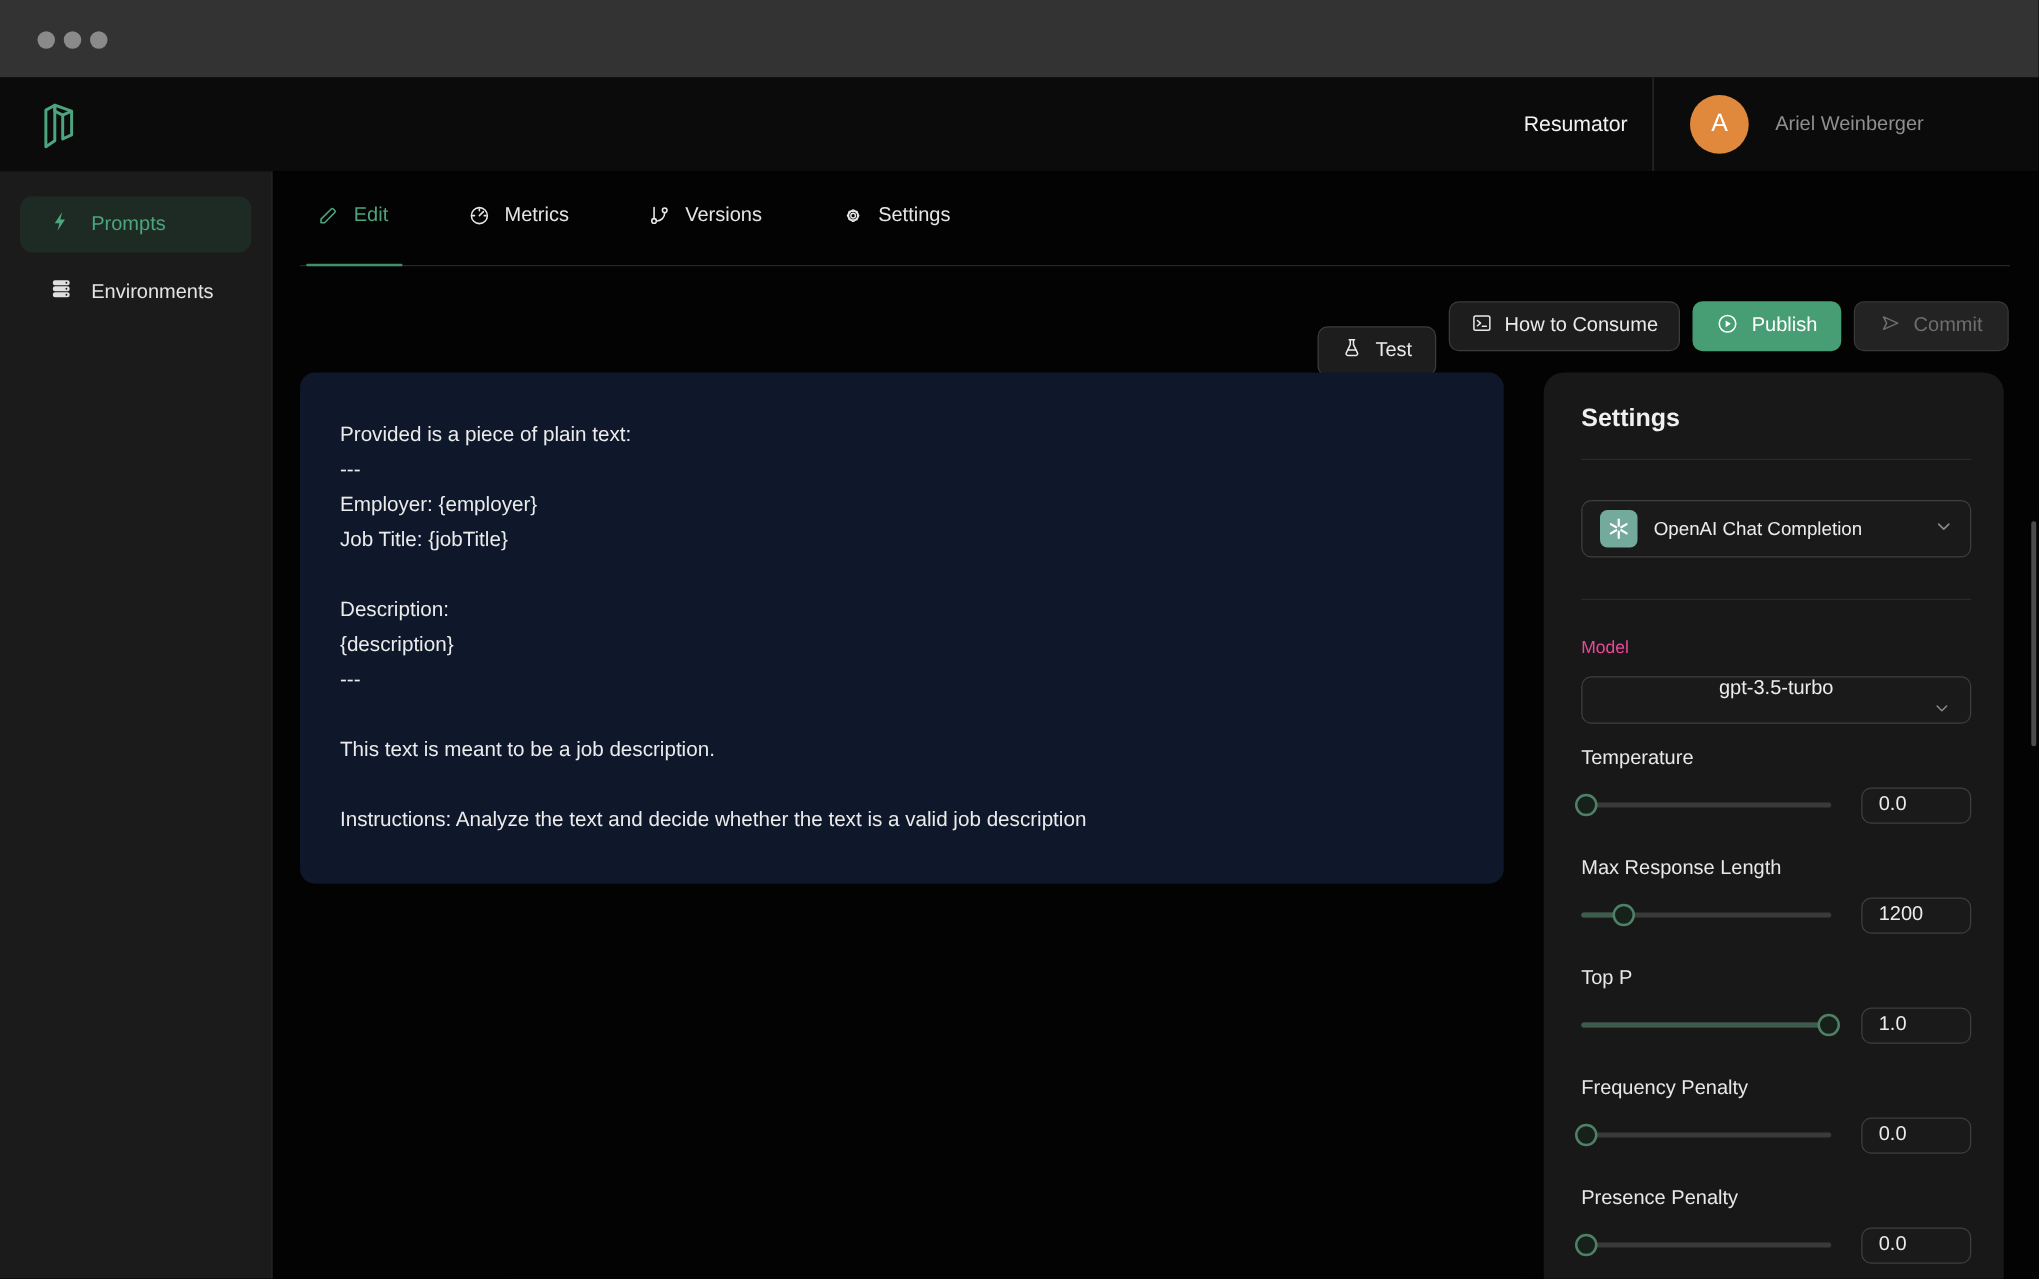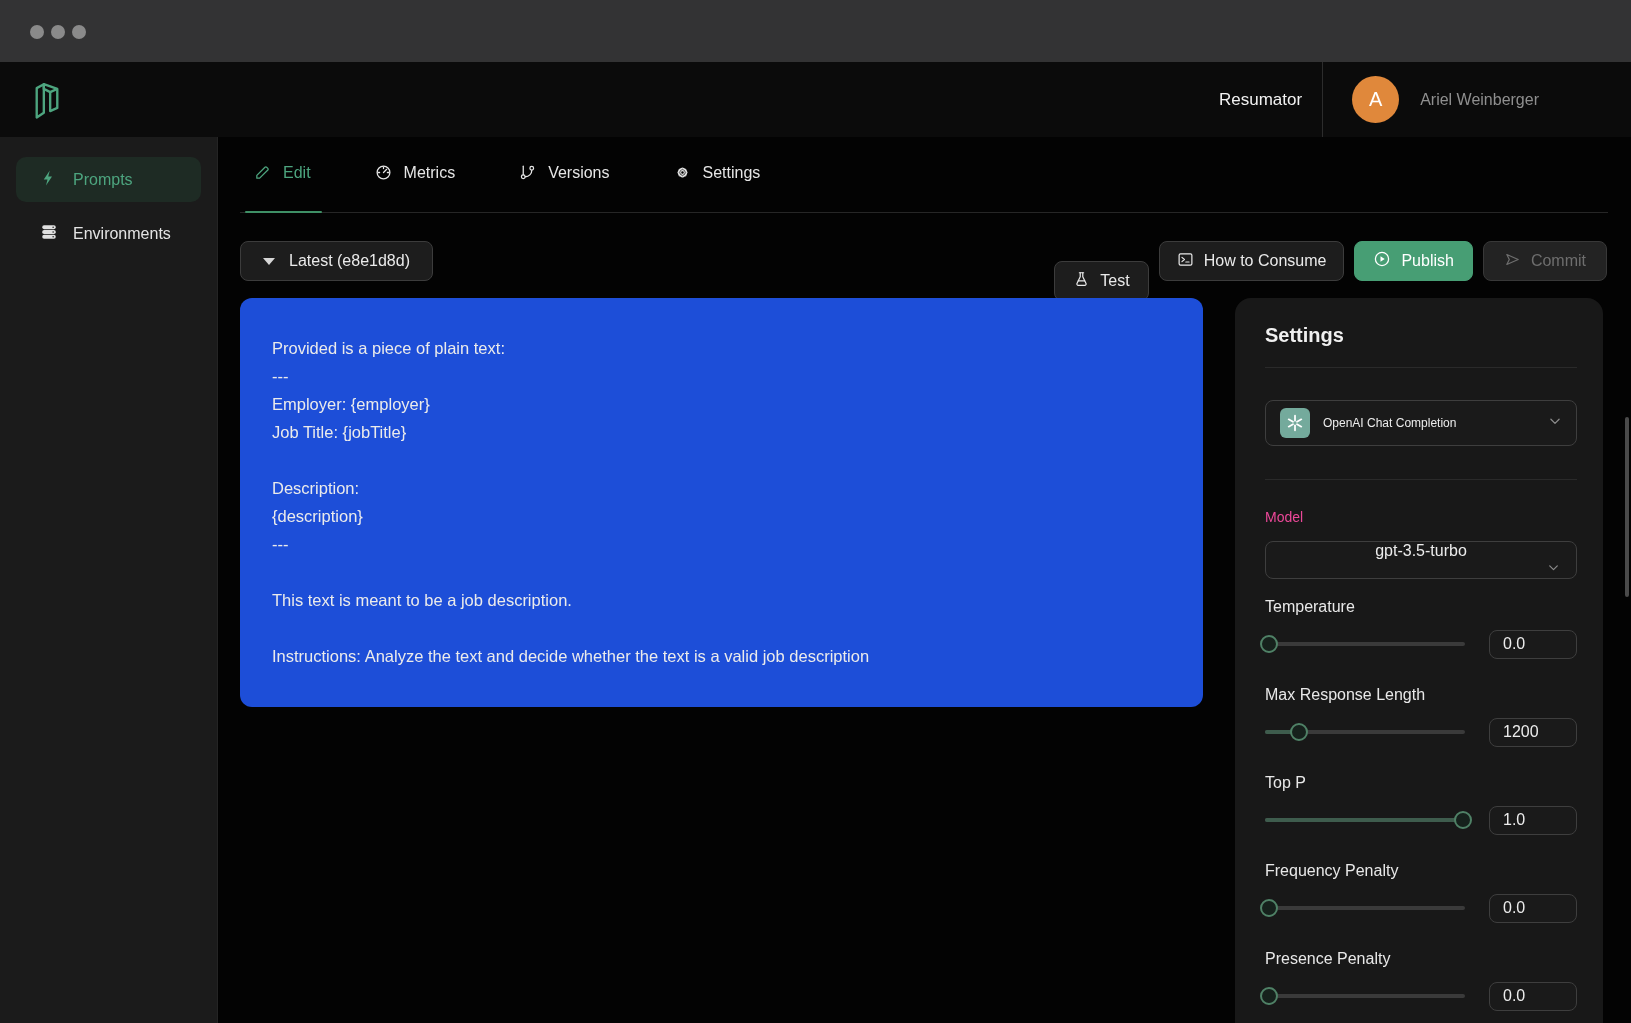--- a/index.html
+++ b/index.html
@@ -38,31 +38,31 @@
   .toolbar { position:absolute; top:104px; left:21px; right:24px; height:40px; display:flex; align-items:center; }
   .btn { height:40px; border-radius:8px; display:flex; align-items:center; font-size:16px; color:#eaeaea; cursor:pointer; background:#1d1d1d; border:1px solid #3c3c3c; }
   .btn-version { padding:0 22px; gap:14px; }
   .caret-down { width:0; height:0; border-left:6px solid transparent; border-right:6px solid transparent; border-top:7px solid #d6d6d6; }
   .toolbar-spacer { flex:1; }
   .btn-test { padding:0 18px; gap:10px; margin-right:10px;margin-top:40px; }
   .btn-howto { padding:0 17px; gap:10px; margin-right:10px; }
   .btn-publish { padding:0 18px; gap:10px; margin-right:10px; background:#479e74; border:1px solid #479e74; color:#ffffff; }
   .btn-commit { padding:0 20px; gap:10px; background:#232323; border:1px solid #383838; color:#6e6e6e; cursor:default; }
   
-  .editor-card { position:absolute; top:161px; left:21px; width:963px; height:409px; background:#1d4ed8; border-radius:12px; padding:36px 40px 0 32px; }
+  .editor-card { position:absolute; top:161px; left:21px; width:963px; height:409px; background:#0f172a; border-radius:12px; padding:36px 40px 0 32px; }
   .editor-text { font-size:16.5px; line-height:28px; color:#ebebeb; white-space:pre-wrap; outline:none; }
   
   .settings-card { position:absolute; top:161px; left:1016px; width:368px; height:760px; background:#181818; border-radius:16px 16px 0 0; padding:26px 26px 0 30px; }
   .panel-title { font-size:20px; font-weight:600; color:#f0f0f0; height:23px; }
   .panel-divider { height:1px; background:#2a2a2a; }
   .divider-1 { margin-top:20px; }
   .divider-2 { margin-top:33px; }
   .provider-select { margin-top:32px; height:46px; border:1px solid #3e3e3e; border-radius:8px; display:flex; align-items:center; padding:0 14px; cursor:pointer; background:#1a1a1a; }
   .openai-badge { width:30px; height:30px; border-radius:6px; background:#74aa9c; display:flex; align-items:center; justify-content:center; flex:none; }
-  .provider-label { margin-left:13px; font-size:12px; color:#ececec; }
+  .provider-label { margin-left:13px; font-size:15px; color:#ececec; }
   .chev { margin-left:auto; flex:none; }
   .field-label { margin-top:29px; font-size:14px; color:#ec4899; height:19px; }
   .model-select { margin-top:13px; height:38px; border:1px solid #3e3e3e; border-radius:8px; display:flex; align-items:center; padding:0 16px; font-size:16px; color:#ececec; cursor:pointer; background:#1a1a1a;flex-direction:column; }
   .param-list { margin-top:19px; }
   .param-label { font-size:16px; color:#e8e8e8; height:19px; margin-bottom:13px; }
   .param-row { display:flex; align-items:center; justify-content:space-between; height:28px; margin-bottom:28px;gap:20px; }
   .slider { position:relative; width:200px; height:4px; border-radius:2px; background:#3a3a3a; cursor:pointer; }
   .slider-fill { position:absolute; left:0; top:0; bottom:0; border-radius:2px; background:#3e5c4d; }
   .slider-handle { position:absolute; top:50%; width:18px; height:18px; border-radius:50%; background:#16211c; border:2px solid #4f8166; transform:translate(-50%,-50%); cursor:grab; }
   .param-input { width:88px; height:29px; border:1px solid #3e3e3e; border-radius:8px; background:#1a1a1a; color:#ececec; font-size:16px; padding-left:13px; font-family:"Liberation Sans","DejaVu Sans",sans-serif; outline:none; }
@@ -161,24 +161,20 @@
           <rect x="7" y="7" width="10" height="10" rx="2" transform="rotate(45 12 12)"></rect>
           <circle cx="12" cy="12" r="2.6"></circle>
         </svg>
       </span>
       <span>Settings</span>
     </div>
     <div class="ink-bar"></div>
   </div>
 
   <div class="toolbar">
-    <div class="btn btn-version">
-      <span class="caret-down"></span>
-      <span>Latest (e8e1d8d)</span>
-    </div>
     <div class="toolbar-spacer"></div>
     <div class="btn btn-test">
       <span>
         <svg width="17" height="17" viewBox="0 0 24 24" fill="none" stroke="#eaeaea" stroke-width="1.7" stroke-linecap="round" stroke-linejoin="round">
           <path d="M9 2.5 h6"></path>
           <path d="M10.2 2.5 v5.6 L5.6 17.6 a1.9 1.9 0 0 0 1.8 2.6 h9.2 a1.9 1.9 0 0 0 1.8-2.6 L13.8 8.1 V2.5"></path>
           <path d="M7.5 14 h9"></path>
         </svg>
       </span>
       <span>Test</span>

